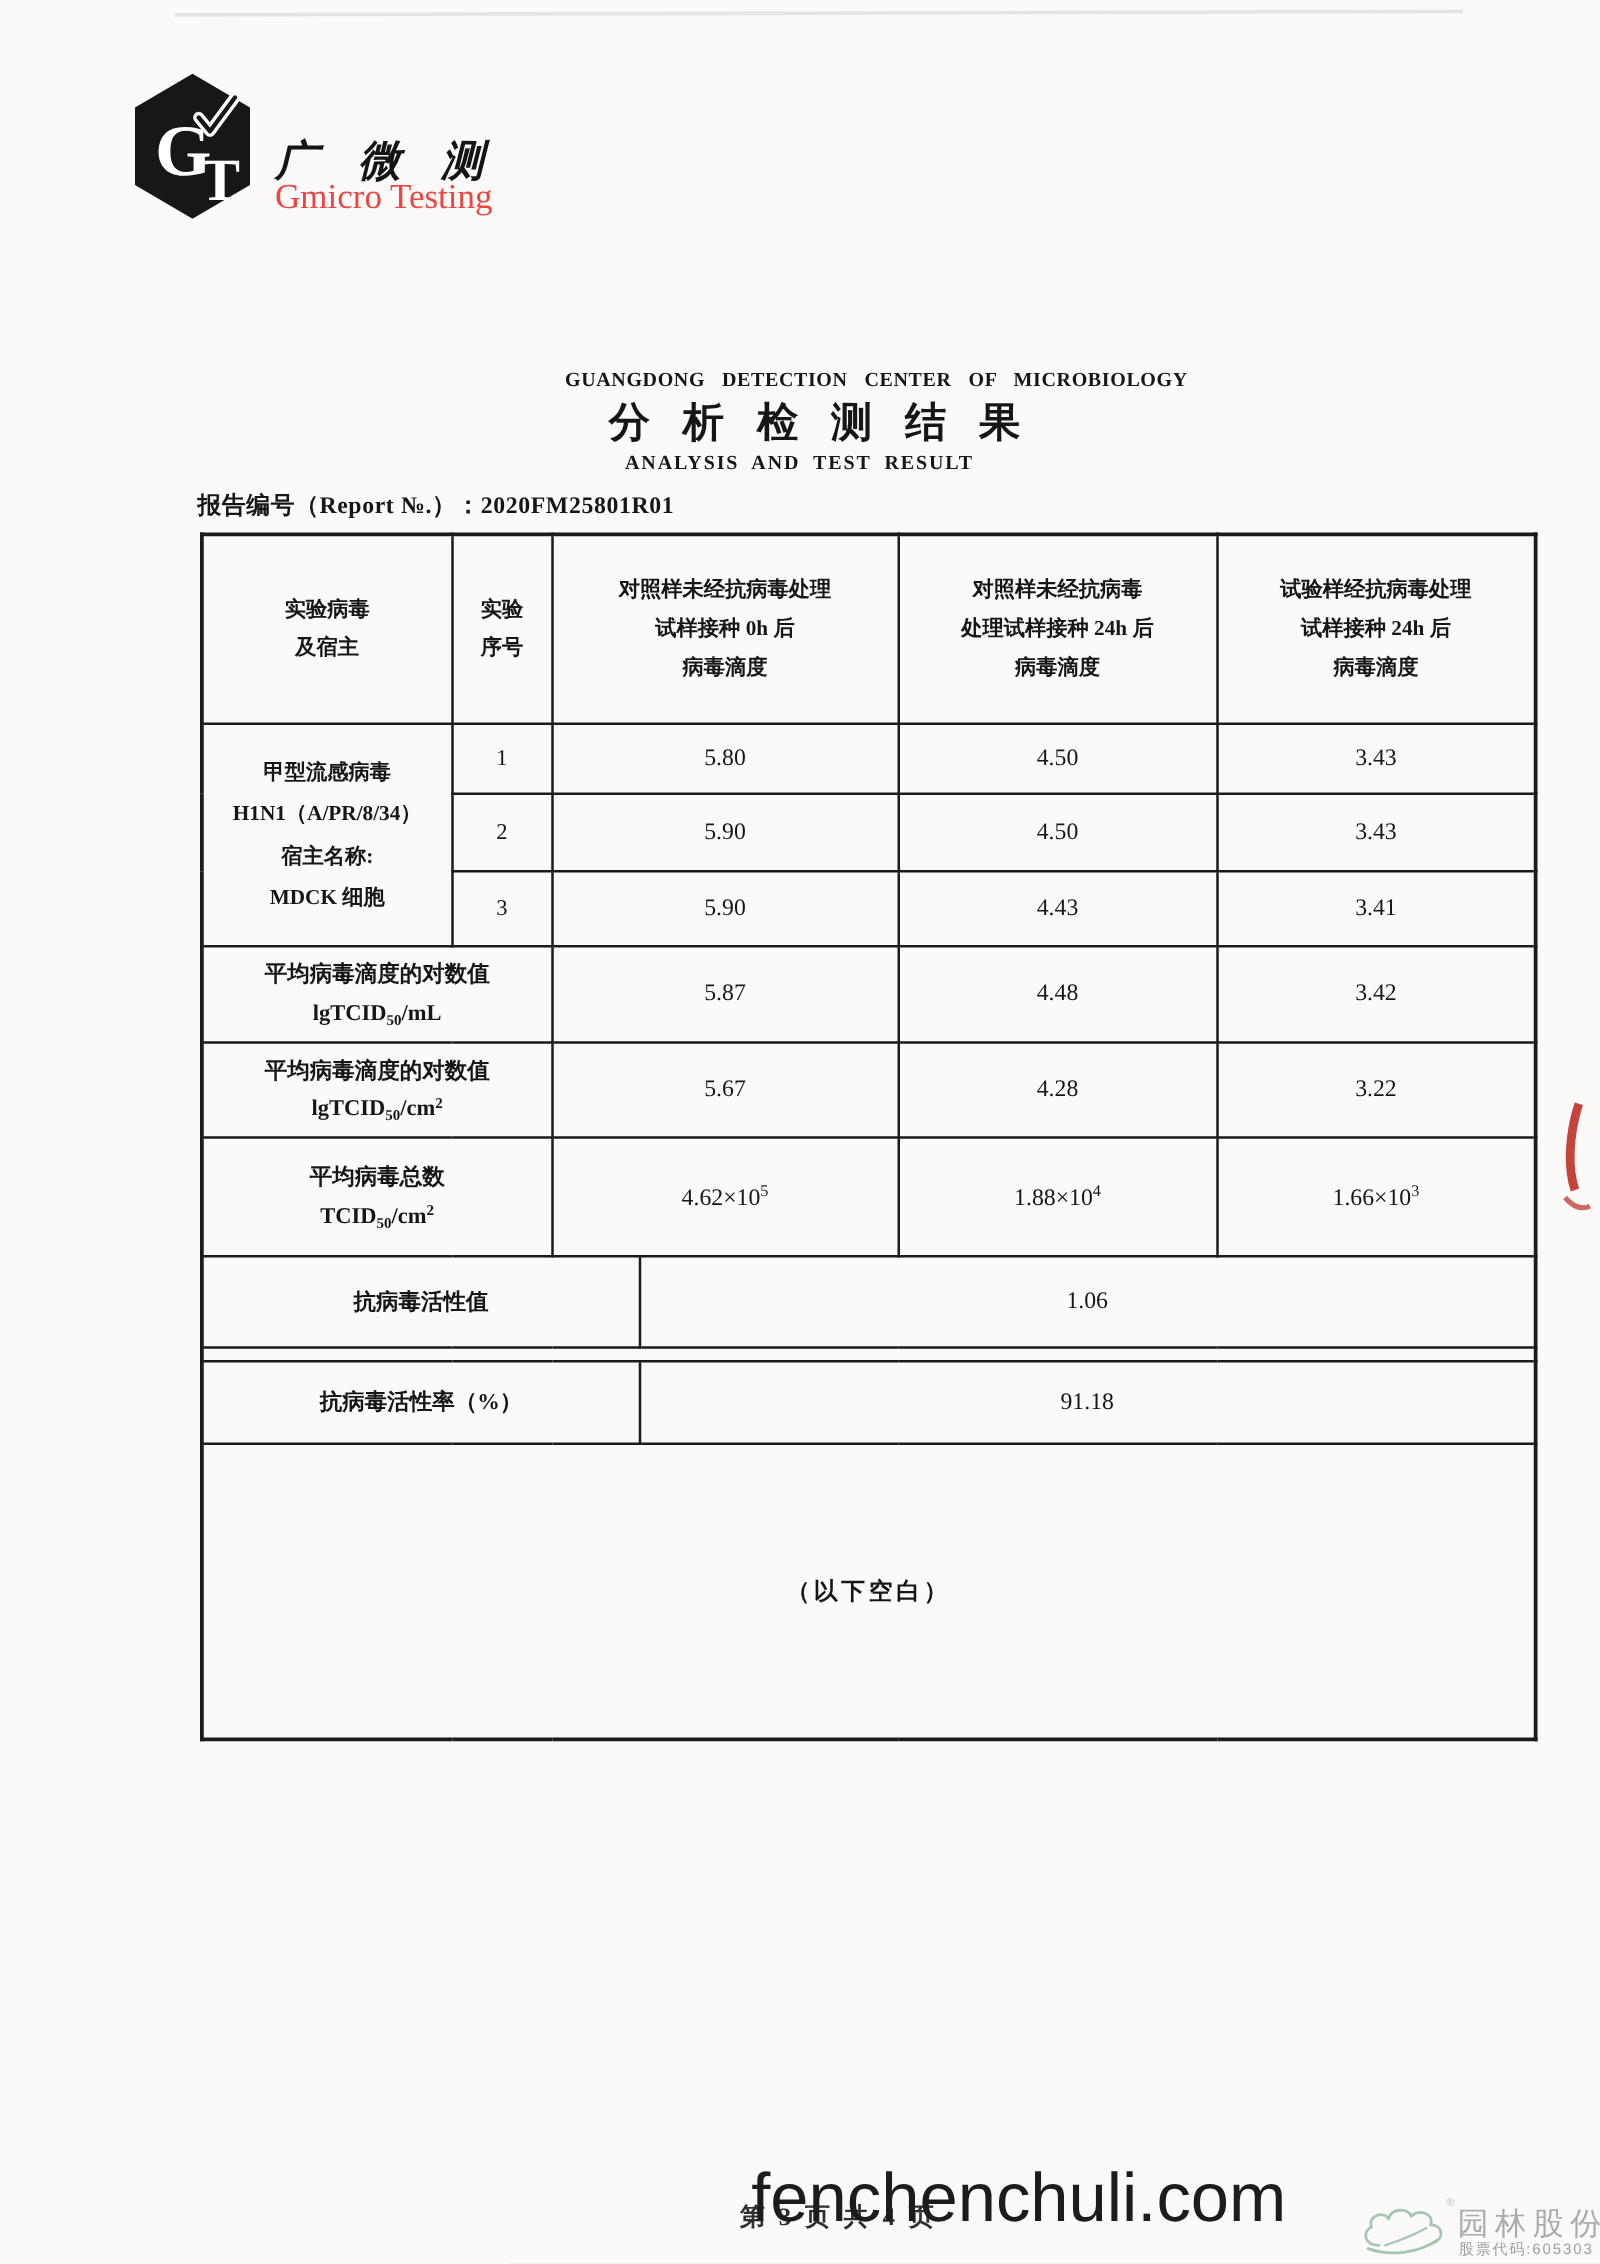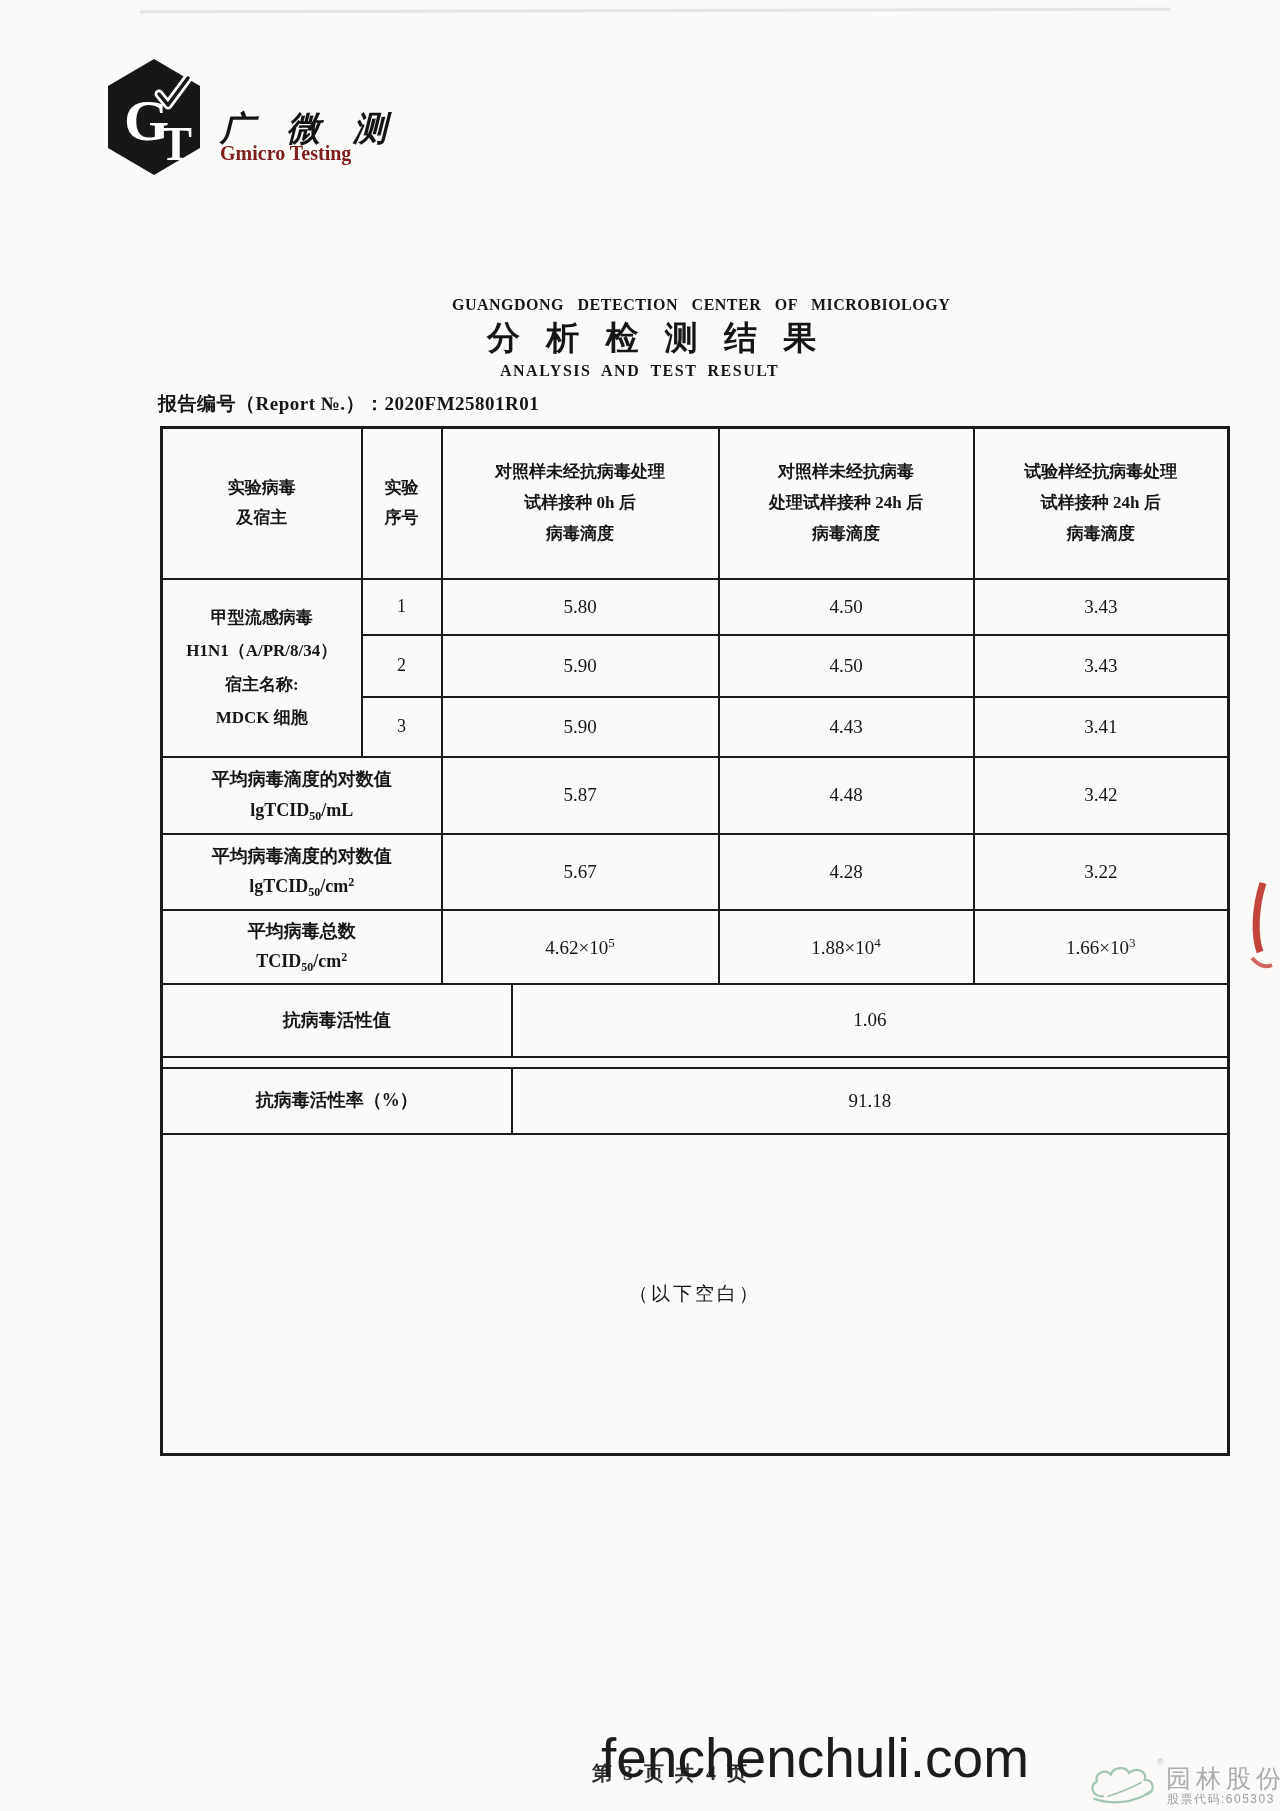--- a/index.html
+++ b/index.html
@@ -11,21 +11,21 @@
   
   .scan-line { position:absolute; left:140px; top:9px; width:1030px; height:3px;
     background:#d9d9d9; opacity:.65; transform:rotate(-0.15deg); }
 
   
   .hex-logo { position:absolute; left:104px; top:56px; width:100px; height:122px; }
   .hex-g { font-family:"Liberation Serif",serif; font-weight:bold; font-size:58px; fill:#ffffff; }
   .hex-t { font-family:"Liberation Serif",serif; font-weight:bold; font-size:48px; fill:#ffffff; }
   .brand-cn { position:absolute; left:220px; top:106px; font-size:34px; font-weight:700;
     letter-spacing:12px; white-space:nowrap; color:#141414;font-style:italic; }
-  .brand-en { position:absolute; left:220px; top:142px; font-size:20px; font-weight:700; color:#7f1d1d; }
+  .brand-en { position:absolute; left:220px; top:142px; font-size:28px; font-weight:400; color:#ef4444; }
 
   
   .org-cn  { position:absolute; left:482px; top:226px; font-size:31px; font-weight:700; white-space:nowrap; }
   .org-en  { position:absolute; left:452px; top:296px; font-size:16px; font-weight:700;
              letter-spacing:.5px; word-spacing:9px; white-space:nowrap; }
   .doc-cn  { position:absolute; left:487px; top:316px; font-size:33px; font-weight:700;
              letter-spacing:9px; white-space:nowrap; }
   .doc-en  { position:absolute; left:500px; top:362px; font-size:16px; font-weight:700;
              letter-spacing:1.5px; word-spacing:5px; white-space:nowrap; }
   .report-line { position:absolute; left:158px; top:391px; font-size:19px; font-weight:600;
@@ -36,25 +36,25 @@
     border-collapse:collapse; table-layout:fixed; border:3px solid #1b1b1b; }
   .result-table td, .result-table th { border:2px solid #1b1b1b; text-align:center;
     vertical-align:middle; padding:0; overflow:hidden; }
   .result-table th { font-size:17px; font-weight:700; line-height:1.8; white-space:pre-line; }
   tr.head-row    { height:151px; }
   tr.trial-row-1 { height:56px; }
   tr.trial-row-2 { height:62px; }
   tr.trial-row-3 { height:60px; }
   tr.avg-row-1   { height:77px; }
   tr.avg-row-2   { height:76px; }
-  tr.total-row   { height:74px; }
+  tr.total-row   { height:95px; }
   tr.actv-row    { height:73px; }
   tr.gap-row     { height:11px; }
   tr.rate-row    { height:66px; }
-  tr.blank-row   { height:321px; }
+  tr.blank-row   { height:237px;font-weight:bold; }
   .virus-cell { font-size:17px; font-weight:700; line-height:1.95; white-space:pre-line; }
   .trial-no   { font-size:18px; }
   .val        { font-size:19px;margin-top:16px; }
   .label-cell { font-size:18px; font-weight:700; line-height:1.7; }
   .label-cell sub { font-size:12px; vertical-align:-4px; }
   .label-cell sup { font-size:12px; vertical-align:6px; }
   .val sup    { font-size:13px; vertical-align:7px; }
   .span-val   { padding-right:50px; }
   .rate-val   { padding-right:290px; }
   .gap-cell   { border-left:3px solid #1b1b1b; border-right:3px solid #1b1b1b; }

